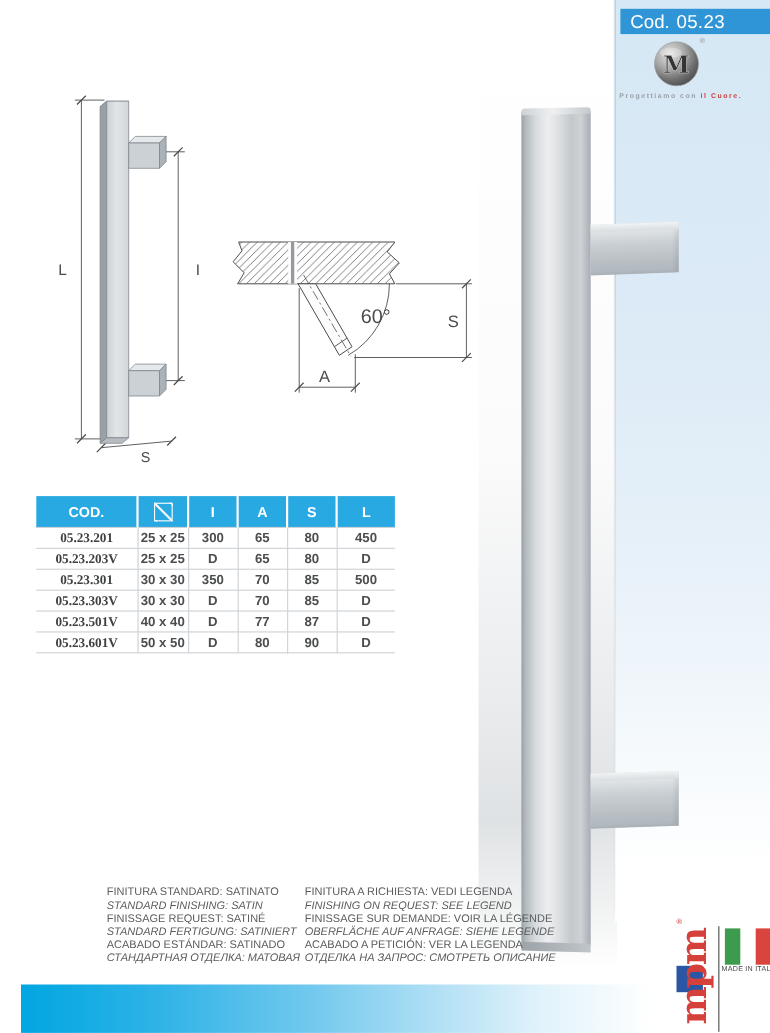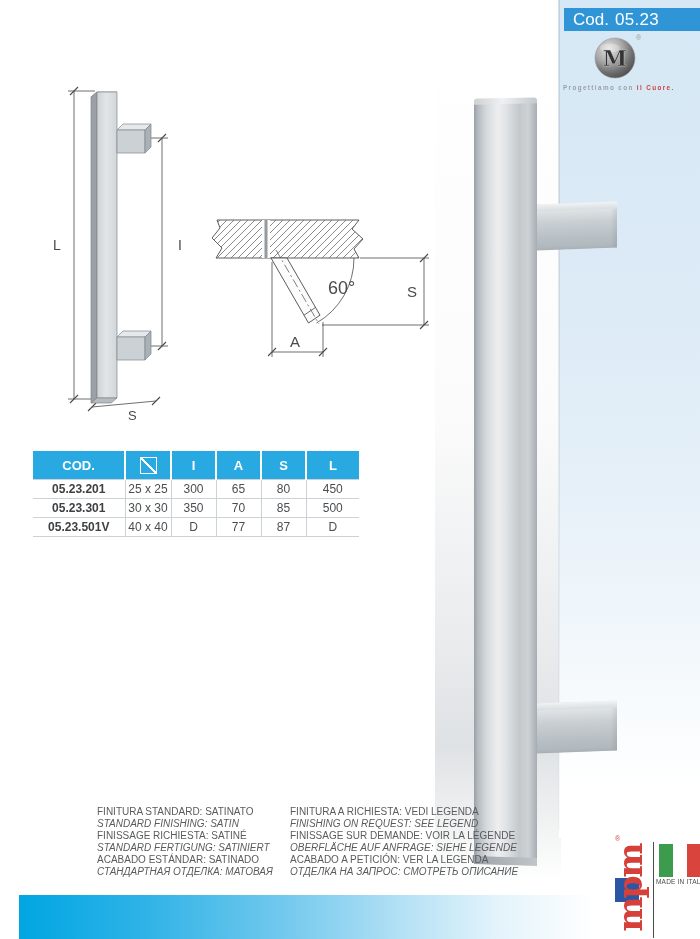--- a/index.html
+++ b/index.html
@@ -44,32 +44,32 @@
   .tech{position:absolute;}
   .tech text{font-family:"Liberation Sans",sans-serif;fill:#4a4a4a;}
   .tech line,.tech path,.tech rect,.tech polygon{vector-effect:non-scaling-stroke;}
 
   
   .spec-table{position:absolute;left:14px;top:451px;border-collapse:collapse;table-layout:fixed;
     font-size:12px;color:#4b4d4f;text-align:center;}
   .spec-table th{background:#29a9e1;color:#fff;font-size:13px;font-weight:bold;height:26px;
     border-right:2px solid #fff;}
   .spec-table th:last-child{border-right:none;}
-  .spec-table td{height:18px;border:1px solid #ccd1d5;padding:0 2px;}
+  .spec-table td{height:18px;border:1px solid #ccd1d5;padding:0 2px;font-weight:bold;}
   .spec-table td:first-child{border-left:none;}
   .spec-table td:last-child{border-right:none;}
-  .spec-table td.cod{font-weight:bold;color:#3e4042;}
+  .spec-table td.cod{font-weight:bold;color:#3e4042;font-family:Liberation Serif, serif;}
   .sq{display:inline-block;width:15px;height:15px;border:1.5px solid #fff;vertical-align:middle;
     background:linear-gradient(to top right,transparent 46%,#fff 46%,#fff 54%,transparent 54%);}
 
   
   .finishing{position:absolute;top:806px;font-size:10px;line-height:11.9px;color:#595b5d;white-space:nowrap;}
   .finishing .it{font-style:italic;}
   .fin-left{left:78px;}
-  .fin-right{left:271px;}
+  .fin-right{left:258px;}
 
   
   .bottom-band{position:absolute;left:0;top:895px;width:700px;height:44px;
     background:linear-gradient(90deg,#00a6e2 0%,#2fb3e7 18%,#73c9ee 38%,#b5e1f5 55%,#e2f3fb 68%,#ffffff 82%);}
   .mpm-logo{position:absolute;left:593px;top:839px;width:38px;height:98px;z-index:3;}
   .mpm-square{position:absolute;left:3px;top:39px;width:24px;height:24px;background:#2b56a4;}
   .mpm-text{position:absolute;left:-30px;top:30px;width:98px;height:38px;line-height:38px;text-align:center;
     transform:rotate(-90deg);font-family:"DejaVu Serif",serif;font-weight:bold;font-size:33px;
     color:#d6403b;letter-spacing:-2px;}
   .mpm-reg{position:absolute;left:596px;top:835px;font-size:7px;color:#d6403b;z-index:3;}
@@ -212,42 +212,66 @@
     <tbody>
         <tr>
           <td class="cod">05.23.201</td>
           <td>25 x 25</td>
           <td>300</td>
           <td>65</td>
           <td>80</td>
           <td>450</td>
         </tr>
         <tr>
+          <td class="cod">05.23.203V</td>
+          <td>25 x 25</td>
+          <td>D</td>
+          <td>65</td>
+          <td>80</td>
+          <td>D</td>
+        </tr>
+        <tr>
           <td class="cod">05.23.301</td>
           <td>30 x 30</td>
           <td>350</td>
           <td>70</td>
           <td>85</td>
           <td>500</td>
         </tr>
         <tr>
+          <td class="cod">05.23.303V</td>
+          <td>30 x 30</td>
+          <td>D</td>
+          <td>70</td>
+          <td>85</td>
+          <td>D</td>
+        </tr>
+        <tr>
           <td class="cod">05.23.501V</td>
           <td>40 x 40</td>
           <td>D</td>
           <td>77</td>
           <td>87</td>
+          <td>D</td>
+        </tr>
+        <tr>
+          <td class="cod">05.23.601V</td>
+          <td>50 x 50</td>
+          <td>D</td>
+          <td>80</td>
+          <td>90</td>
           <td>D</td>
         </tr>
       </tbody>
   </table>
 
   <div class="finishing fin-left">
       <div>FINITURA STANDARD: SATINATO</div>
       <div class="it">STANDARD FINISHING: SATIN</div>
-      <div>FINISSAGE RICHIESTA: SATINÉ</div>
+      <div>FINISSAGE REQUEST: SATINÉ</div>
       <div class="it">STANDARD FERTIGUNG: SATINIERT</div>
       <div>ACABADO ESTÁNDAR: SATINADO</div>
       <div class="it">СТАНДАРТНАЯ ОТДЕЛКА: МАТОВАЯ</div>
     </div>
   <div class="finishing fin-right">
       <div>FINITURA A RICHIESTA: VEDI LEGENDA</div>
       <div class="it">FINISHING ON REQUEST: SEE LEGEND</div>
       <div>FINISSAGE SUR DEMANDE: VOIR LA LÉGENDE</div>
       <div class="it">OBERFLÄCHE AUF ANFRAGE: SIEHE LEGENDE</div>
       <div>ACABADO A PETICIÓN: VER LA LEGENDA</div>

